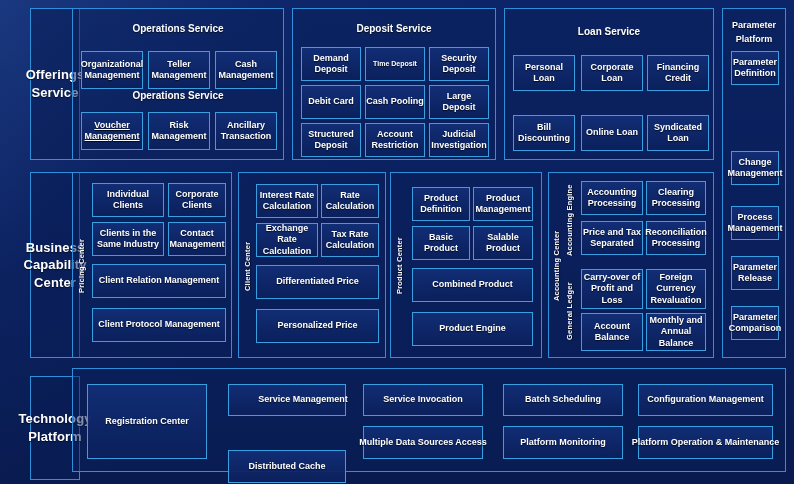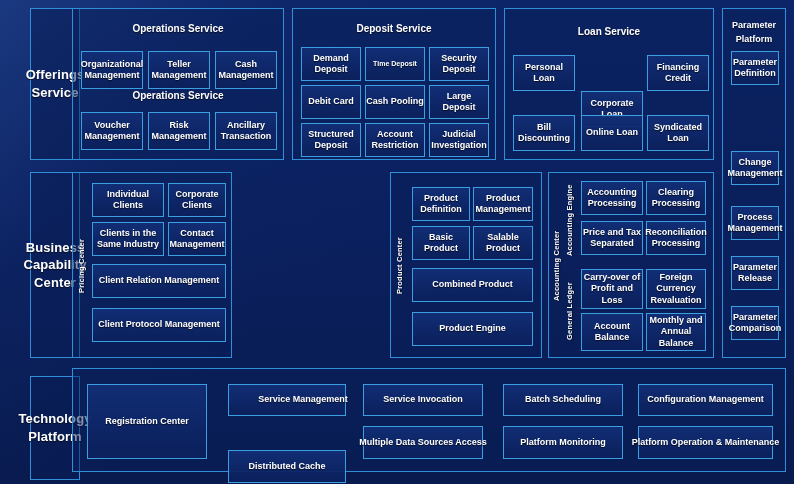--- a/index.html
+++ b/index.html
@@ -74,21 +74,21 @@
   </div>
 
   <div class="group" style="left:72px;top:8px;width:212px;height:152px;">
     <div class="grouptitle" style="top:14px;">Operations Service</div>
     <div class="grouptitle" style="top:81px;">Operations Service</div>
 
     <div class="node wrap" style="left:8px;top:42px;width:62px;height:38px;">Organizational Management</div>
     <div class="node wrap" style="left:142px;top:42px;width:62px;height:38px;">Cash Management</div>
     <div class="node wrap" style="left:75px;top:42px;width:62px;height:38px;">Teller Management</div>
 
-    <div class="node wrap" style="left:8px;top:103px;width:62px;height:38px;">Voucher Management</div>
+    <div class="node wrap" style="left:8px;top:103px;width:62px;height:38px;text-decoration:underline;">Voucher Management</div>
     <div class="node wrap" style="left:75px;top:103px;width:62px;height:38px;">Risk Management</div>
     <div class="node wrap" style="left:142px;top:103px;width:62px;height:38px;">Ancillary Transaction</div>
   </div>
 
   <div class="group" style="left:292px;top:8px;width:204px;height:152px;">
     <div class="grouptitle" style="top:14px;">Deposit Service</div>
 
     <div class="node wrap" style="left:8px;top:38px;width:60px;height:34px;">Demand Deposit</div>
     <div class="node wrap sm" style="left:72px;top:38px;width:60px;height:34px;">Time Deposit</div>
     <div class="node wrap" style="left:136px;top:38px;width:60px;height:34px;">Security Deposit</div>
@@ -99,21 +99,21 @@
 
     <div class="node wrap" style="left:8px;top:114px;width:60px;height:34px;">Structured Deposit</div>
     <div class="node wrap" style="left:72px;top:114px;width:60px;height:34px;">Account Restriction</div>
     <div class="node wrap" style="left:136px;top:114px;width:60px;height:34px;">Judicial Investigation</div>
   </div>
 
   <div class="group" style="left:504px;top:8px;width:210px;height:152px;">
     <div class="grouptitle" style="top:17px;">Loan Service</div>
 
     <div class="node wrap" style="left:8px;top:46px;width:62px;height:36px;">Personal Loan</div>
-    <div class="node wrap" style="left:76px;top:46px;width:62px;height:36px;margin-top:36px;">Corporate Loan</div>
+    <div class="node wrap" style="left:76px;top:46px;width:62px;height:36px;">Corporate Loan</div>
     <div class="node wrap" style="left:142px;top:46px;width:62px;height:36px;">Financing Credit</div>
 
     <div class="node wrap" style="left:8px;top:106px;width:62px;height:36px;">Bill Discounting</div>
     <div class="node wrap" style="left:76px;top:106px;width:62px;height:36px;">Online Loan</div>
     <div class="node wrap" style="left:142px;top:106px;width:62px;height:36px;">Syndicated Loan</div>
   </div>
 
   <div class="group" style="left:722px;top:8px;width:64px;height:350px;">
     <div class="grouptitle" style="top:10px;font-size:9px;line-height:1.5;white-space:normal;">Parameter Platform</div>
 
@@ -132,20 +132,30 @@
     <div class="vlabel" style="left:1px;top:0;width:14px;height:186px;">Pricing Center</div>
 
     <div class="node wrap" style="left:19px;top:10px;width:72px;height:34px;">Individual Clients</div>
     <div class="node wrap" style="left:95px;top:10px;width:58px;height:34px;">Corporate Clients</div>
     <div class="node wrap" style="left:19px;top:49px;width:72px;height:34px;">Clients in the Same Industry</div>
     <div class="node wrap" style="left:95px;top:49px;width:58px;height:34px;">Contact Management</div>
     <div class="node" style="left:19px;top:91px;width:134px;height:34px;">Client Relation Management</div>
     <div class="node" style="left:19px;top:135px;width:134px;height:34px;">Client Protocol Management</div>
   </div>
 
+  <div class="group" style="left:238px;top:172px;width:148px;height:186px;">
+    <div class="vlabel" style="left:1px;top:0;width:14px;height:186px;">Client Center</div>
+
+    <div class="node wrap" style="left:17px;top:11px;width:62px;height:34px;">Interest Rate Calculation</div>
+    <div class="node wrap" style="left:82px;top:11px;width:58px;height:34px;">Rate Calculation</div>
+    <div class="node wrap" style="left:17px;top:50px;width:62px;height:34px;">Exchange Rate Calculation</div>
+    <div class="node wrap" style="left:82px;top:50px;width:58px;height:34px;">Tax Rate Calculation</div>
+    <div class="node" style="left:17px;top:92px;width:123px;height:34px;">Differentiated Price</div>
+    <div class="node" style="left:17px;top:136px;width:123px;height:34px;">Personalized Price</div>
+  </div>
 
   <div class="group" style="left:390px;top:172px;width:152px;height:186px;">
     <div class="vlabel" style="left:1px;top:0;width:14px;height:186px;">Product Center</div>
 
     <div class="node wrap" style="left:21px;top:14px;width:58px;height:34px;">Product Definition</div>
     <div class="node wrap" style="left:82px;top:14px;width:60px;height:34px;">Product Management</div>
     <div class="node wrap" style="left:21px;top:53px;width:58px;height:34px;">Basic Product</div>
     <div class="node wrap" style="left:82px;top:53px;width:60px;height:34px;">Salable Product</div>
     <div class="node" style="left:21px;top:95px;width:121px;height:34px;">Combined Product</div>
     <div class="node" style="left:21px;top:139px;width:121px;height:34px;">Product Engine</div>

